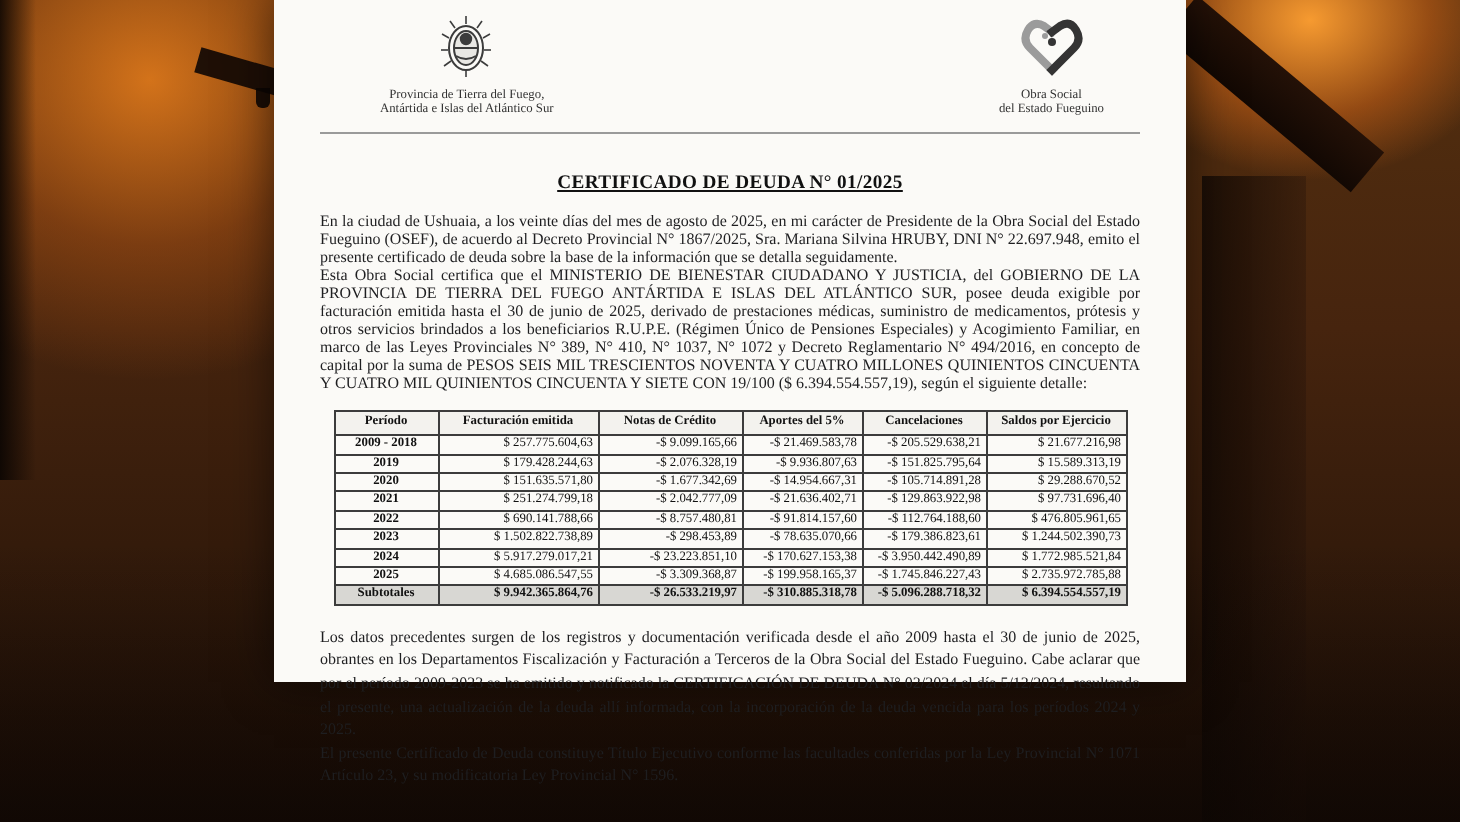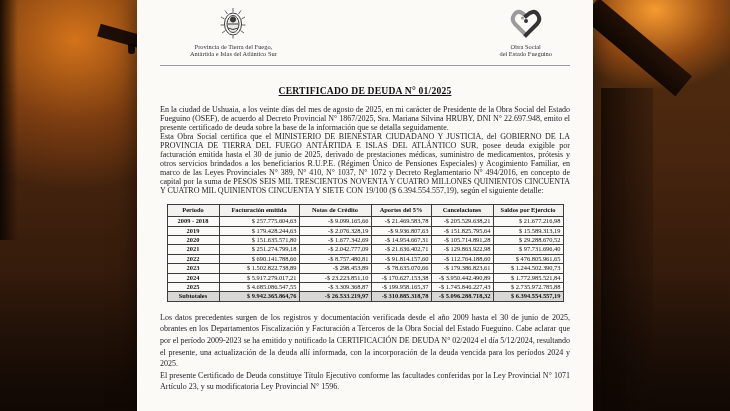--- a/index.html
+++ b/index.html
@@ -21,21 +21,21 @@
   .building-pillar{position:absolute;left:601px;top:88px;width:52px;height:323px;
     background:linear-gradient(90deg,rgba(16,8,4,.8),rgba(34,17,9,.35));}
   .building-roof{position:absolute;left:576px;top:34px;width:122px;height:26px;
     background:linear-gradient(180deg,#241107,#120803);transform:rotate(40deg);}
   .small-roof-left{position:absolute;left:98px;top:30px;width:48px;height:13px;
     background:rgba(14,7,4,.9);transform:rotate(16deg);}
   .small-lamp-left{position:absolute;left:128px;top:44px;width:7px;height:10px;
     background:rgba(12,6,3,.9);border-radius:0 0 3px 3px;}
 
   
-  .paper{position:absolute;left:137px;top:0;width:456px;height:411px;box-sizing:border-box;
+  .paper{position:absolute;left:137px;top:0;width:456px;height:341px;box-sizing:border-box;
     background:#fbfaf7;box-shadow:0 0 22px rgba(0,0,0,.55);padding:5px 23px 0;color:#222;}
   .doc-header{display:flex;justify-content:space-between;align-items:flex-start;padding:2px 18px 0 30px;}
   .logo-block{display:flex;flex-direction:column;align-items:center;}
   .logo-caption{font-size:6.4px;line-height:7.4px;text-align:center;color:#333;white-space:nowrap;}
   .hr{border:0;border-top:1px solid #9a9a9a;margin:7px 0 0;}
   .doc-title{margin-top:19px;text-align:center;font-size:9.6px;font-weight:bold;text-decoration:underline;letter-spacing:.2px;color:#111;}
   .doc-body{margin-top:9px;font-size:8px;line-height:9px;text-align:justify;color:#1e1e20;}
   .doc-body p{margin:0;}
 
   

